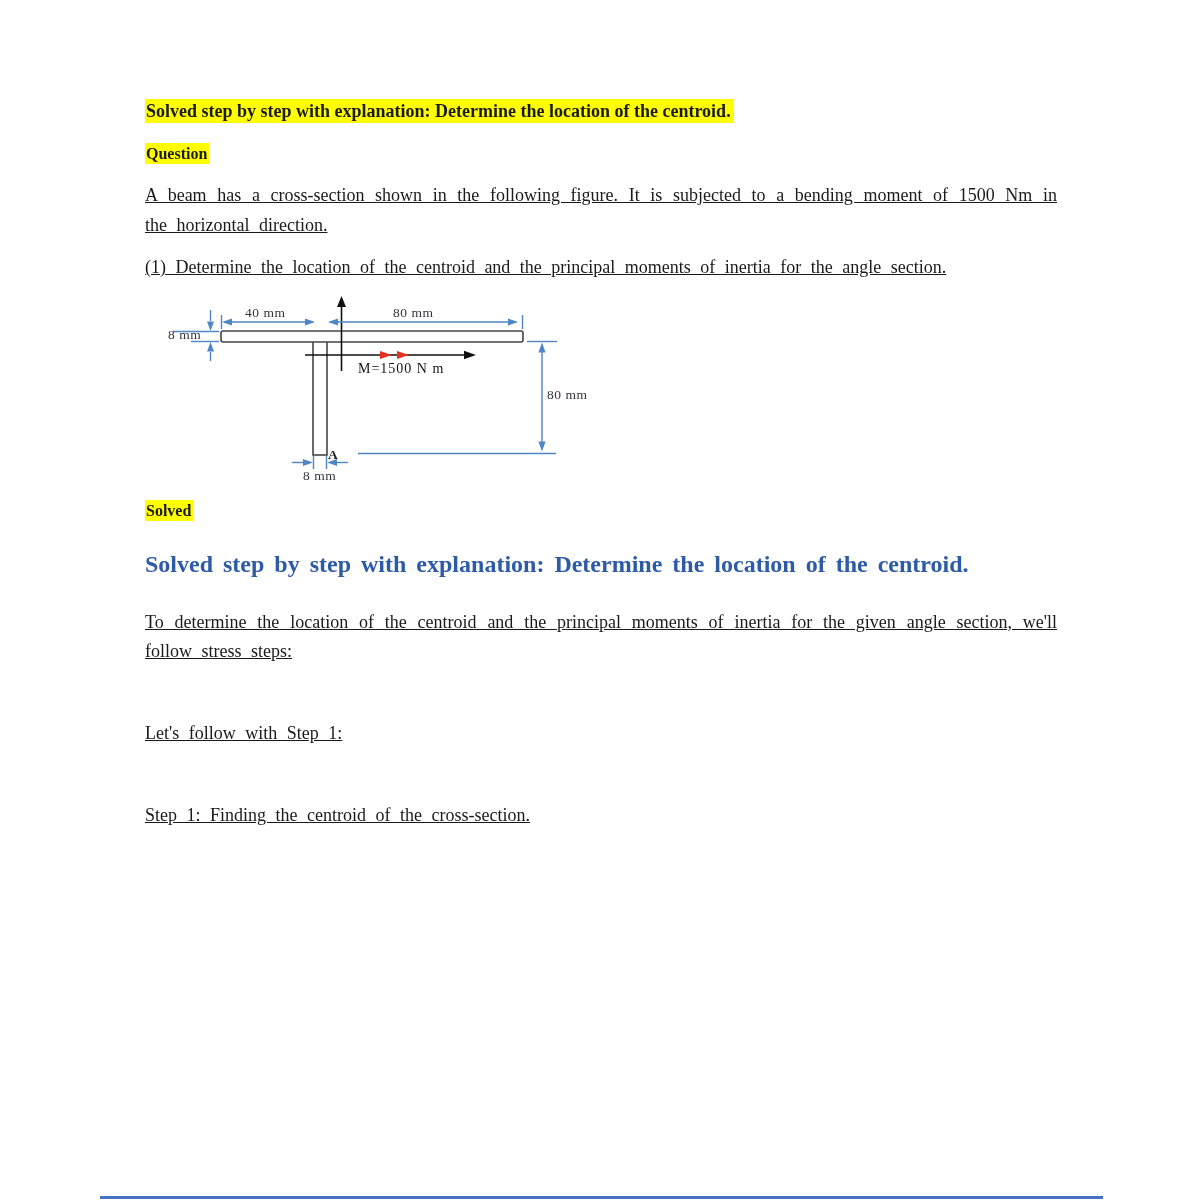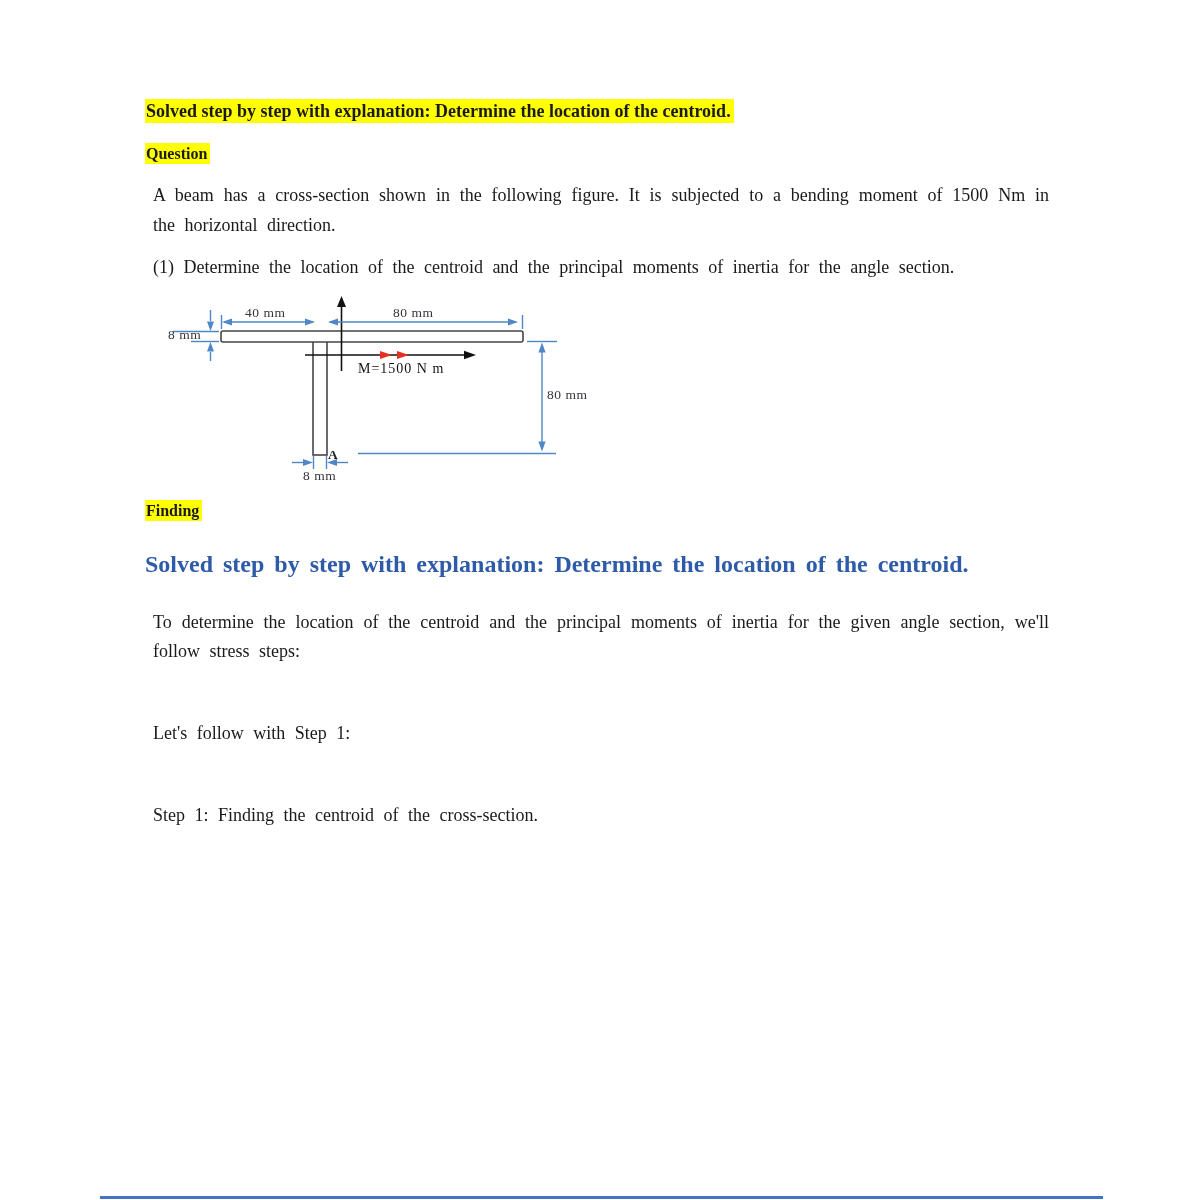--- a/index.html
+++ b/index.html
@@ -14,21 +14,21 @@
   .page{
     position:relative;width:1200px;height:1200px;background:#ffffff;
     font-family:"Liberation Serif","DejaVu Serif",serif;color:var(--ink);
     overflow:hidden;
     padding-left:14px;
   }
   .content{position:absolute;left:145px;top:99px;width:912px;}
   .hl{background:var(--highlight);font-weight:bold;padding:2px 3px 2px 1px;}
   h1.title{font-size:18px;line-height:25px;margin:0;font-weight:bold;}
   .label-line{font-size:16px;line-height:25px;margin:17px 0 0 0;font-weight:bold;}
-  p.body{font-size:18px;line-height:29.5px;margin:8px;text-align:justify;word-spacing:5px;}
+  p.body{font-size:18px;line-height:29.5px;margin:0;text-align:justify;word-spacing:5px;text-decoration:underline;}
   p.m15{margin-top:15px;} p.m13{margin-top:13px;} p.m12{margin-top:12px;}
   .figure-wrap{position:relative;height:200px;margin-top:9px;}
   .label-answer{margin-top:6px;}
   h2.answer-heading{
     font-size:24px;line-height:28px;margin:27px 0 0 0;font-weight:bold;
     color:var(--heading-blue);text-align:justify;word-spacing:4px;
   }
   p.intro{margin-top:30px;}
   p.step1{margin-top:54px;} p.stepn{margin-top:12px;}
   p.lets{margin-top:52px;} p.final{margin-top:53px;}
@@ -120,21 +120,21 @@
           <polygon class="dimfill" points="148,170.5 138,167 138,174"></polygon>
           <line class="dim" x1="172" y1="170.5" x2="183" y2="170.5"></line>
           <polygon class="dimfill" points="162,170.5 172,167 172,174"></polygon>
           <text class="flabel" x="138" y="188">8 mm</text>
         </g>
 
         <text class="alabel" x="163" y="167">A</text>
       </svg>
     </div>
 
-    <div class="label-line label-answer"><span class="hl">Finding</span></div>
+    <div class="label-line label-answer"><span class="hl">Solved</span></div>
 
     <h2 class="answer-heading">Solved step by step with explanation: Determine the location of the centroid.</h2>
 
     <p class="body intro">To determine the location of the centroid and the principal moments of inertia for the given angle section, we'll follow stress steps:</p>
 
 
     <p class="body lets">Let's follow with Step 1:</p>
 
     <p class="body final">Step 1: Finding the centroid of the cross-section.</p>
   </div>

